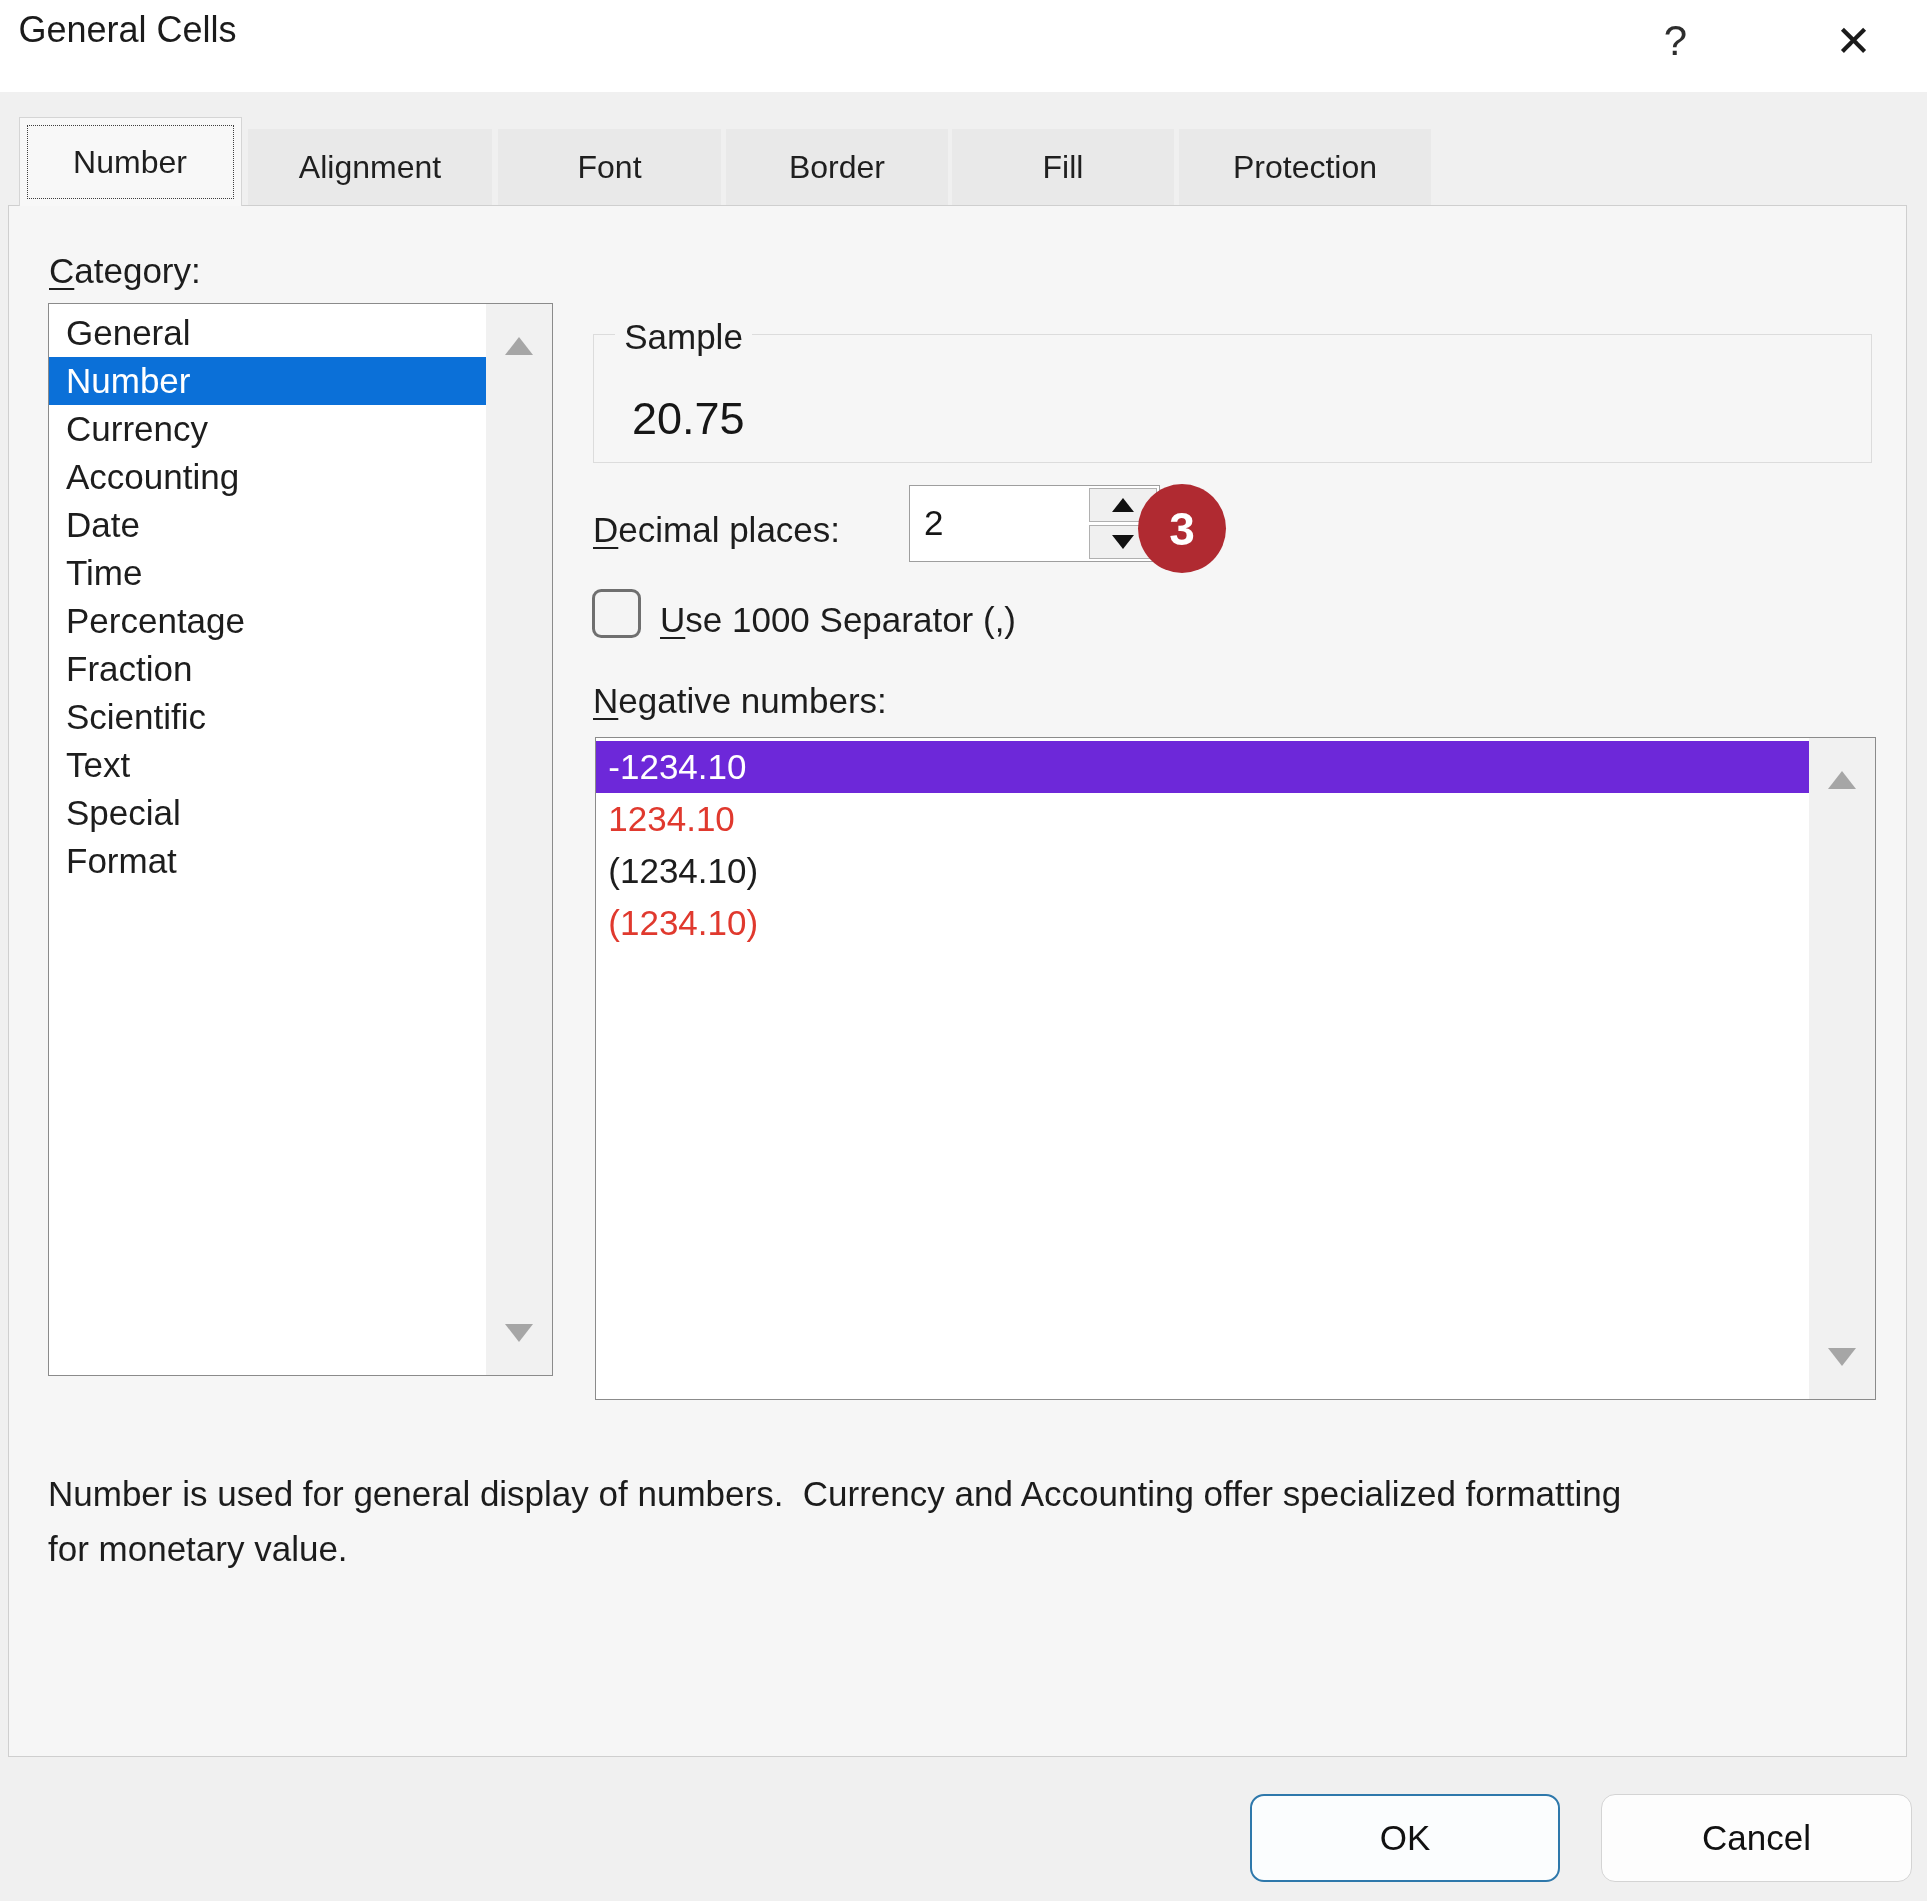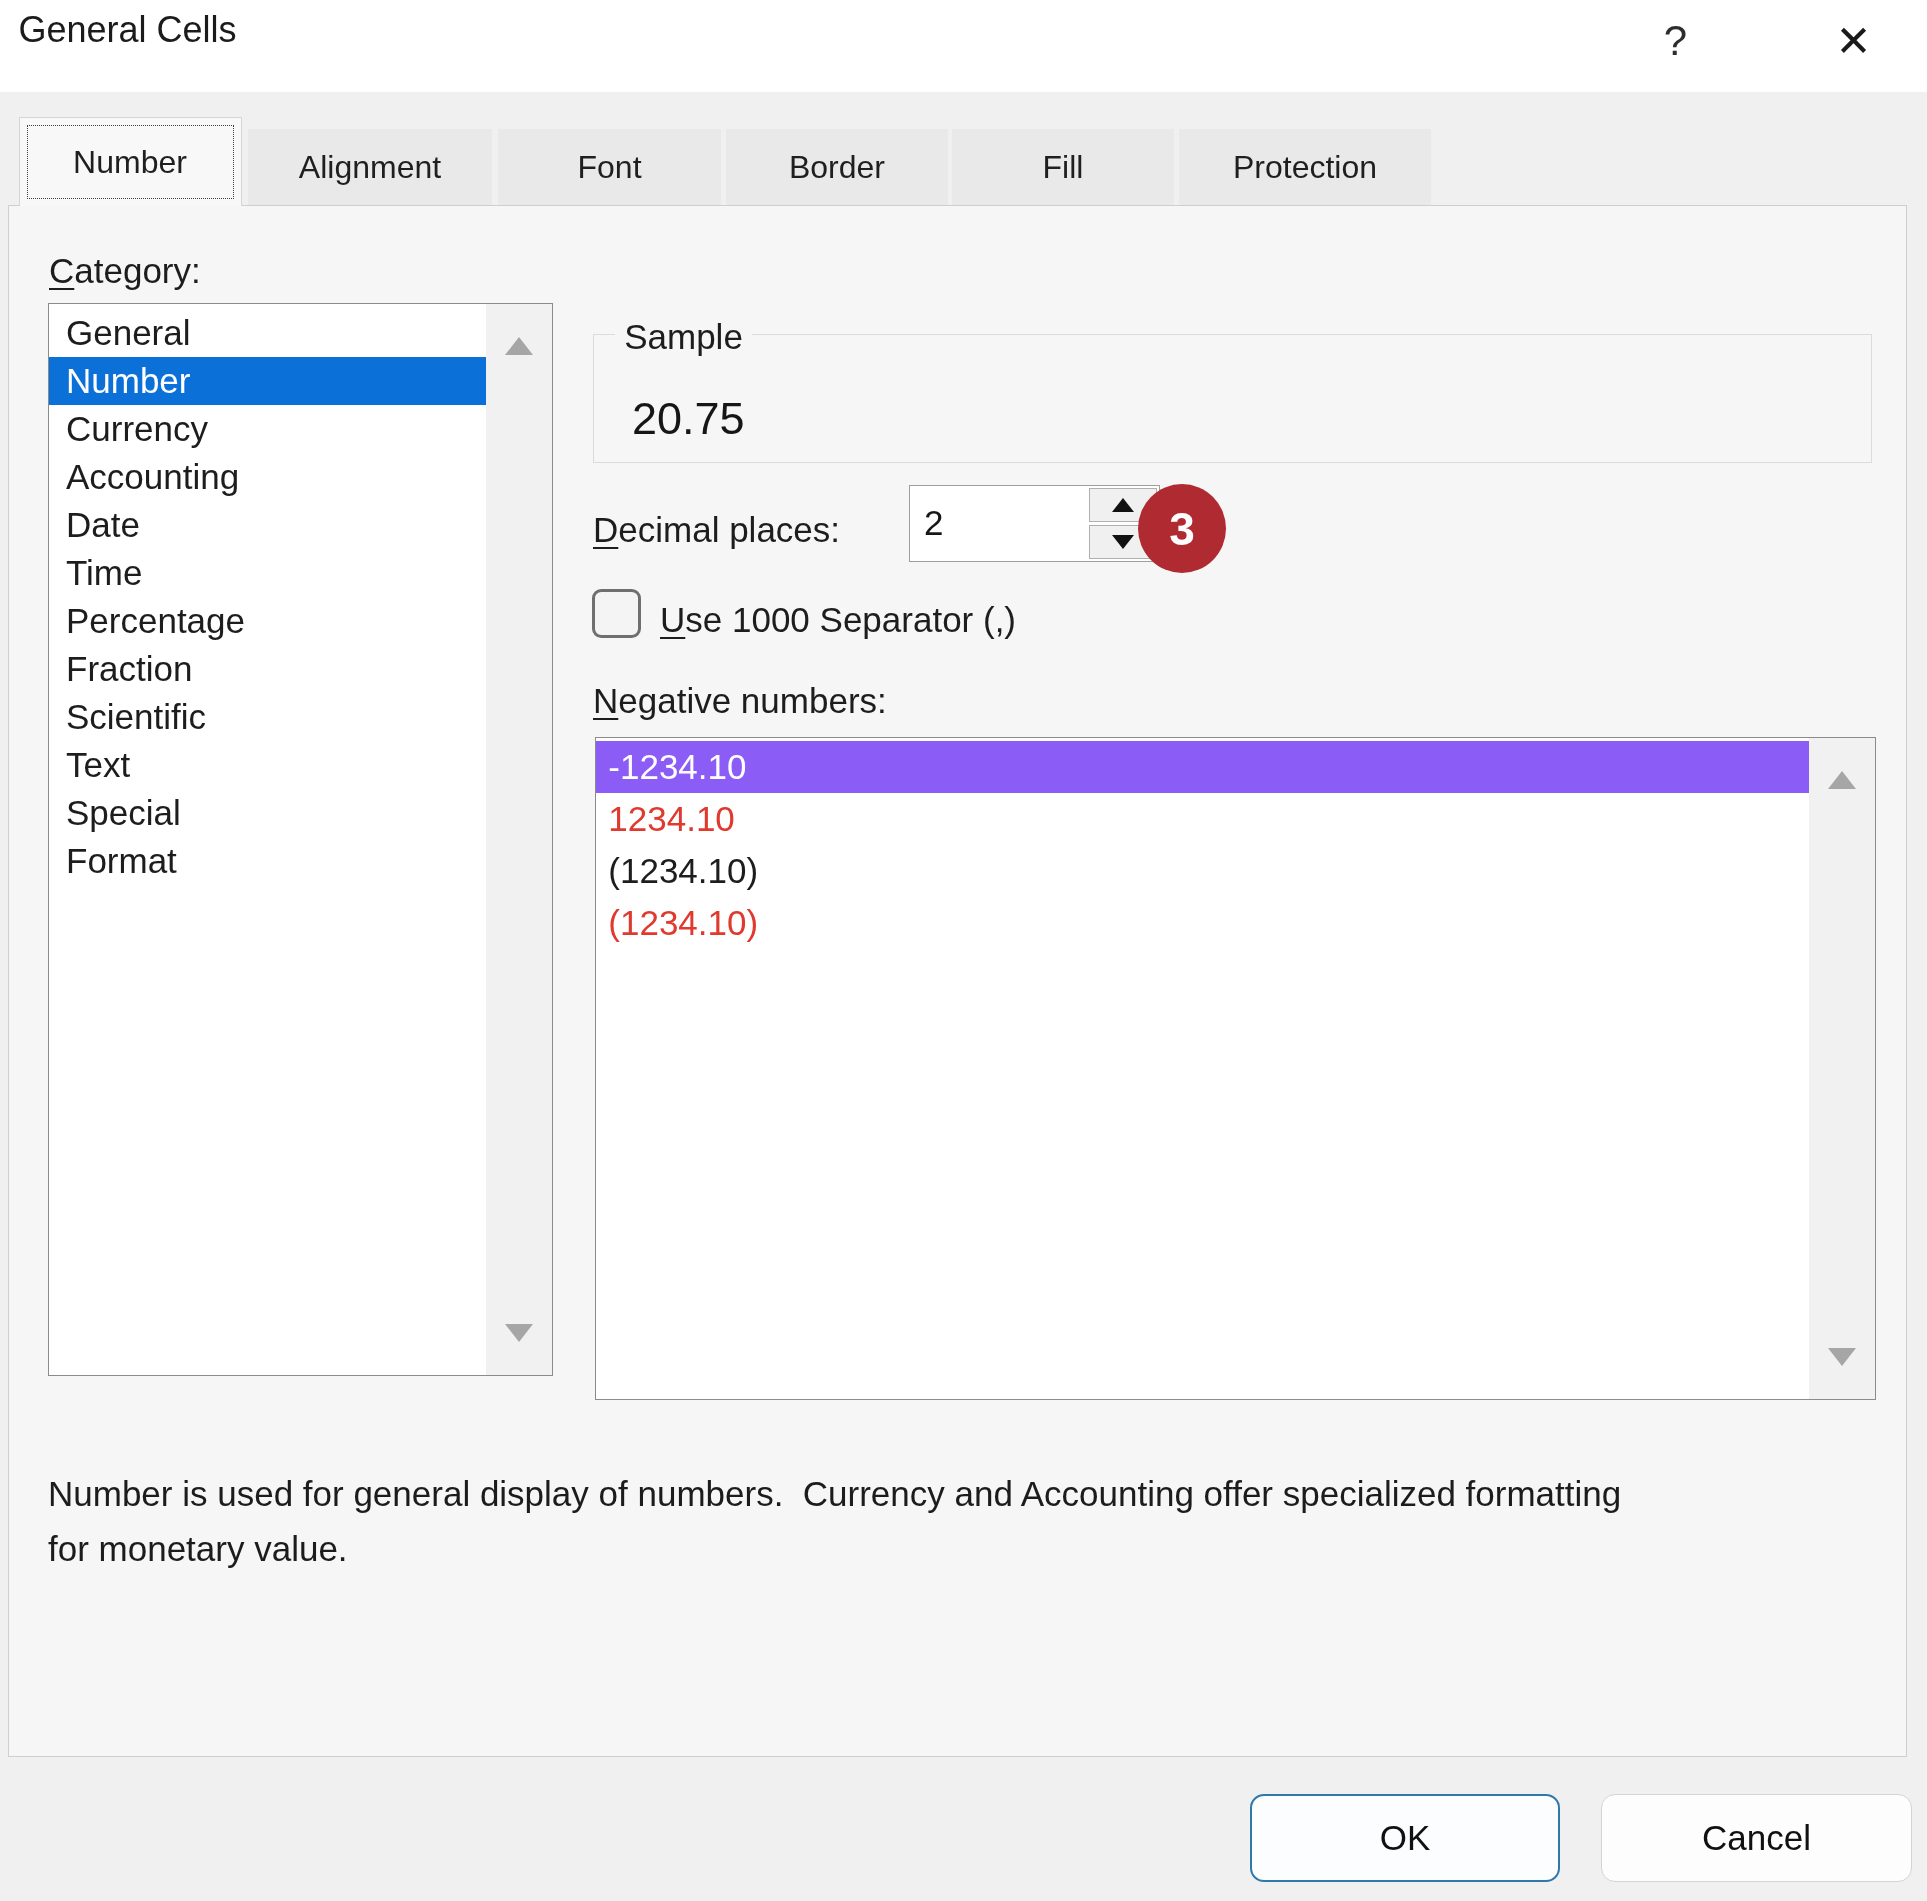--- a/index.html
+++ b/index.html
@@ -59,21 +59,21 @@
     border-bottom:18.5px solid #a6a6a6;}
   .tri-down{width:0;height:0;border-left:14.6px solid transparent;border-right:14.6px solid transparent;
     border-top:18.5px solid #a6a6a6;}
 
   .cat-items{position:absolute;left:0;top:4.6px;right:66px;}
   .cat-item{height:48px;line-height:48px;font-size:35px;color:#1d1d1d;padding-left:17px;white-space:nowrap;}
   .cat-item.selected{background:#0b70d8;color:#ffffff;}
 
   .neg-items{position:absolute;left:0;top:3.1px;right:66px;}
   .neg-item{height:52px;line-height:52px;font-size:35px;padding-left:12.3px;white-space:nowrap;color:#1d1d1d;}
-  .neg-item.selected{background:#8b5cf6;color:#ffffff;}
+  .neg-item.selected{background:#6d28d9;color:#ffffff;}
   .neg-item.red{color:#e0392e;}
 
   
   .sample-group{left:593px;top:334px;width:1279px;height:129px;border:1.5px solid #dcdcdc;box-sizing:border-box;z-index:5;}
   .sample-label{left:615px;top:317px;font-size:35px;background:#f6f6f6;padding:0 9.2px;z-index:6;color:#1d1d1d;}
   .sample-value{left:632px;top:393px;font-size:45px;color:#161616;z-index:6;}
 
   
   .spinner{left:909px;top:485px;width:251px;height:77px;background:#ffffff;border:1.5px solid #9e9e9e;
     box-sizing:border-box;z-index:5;}

